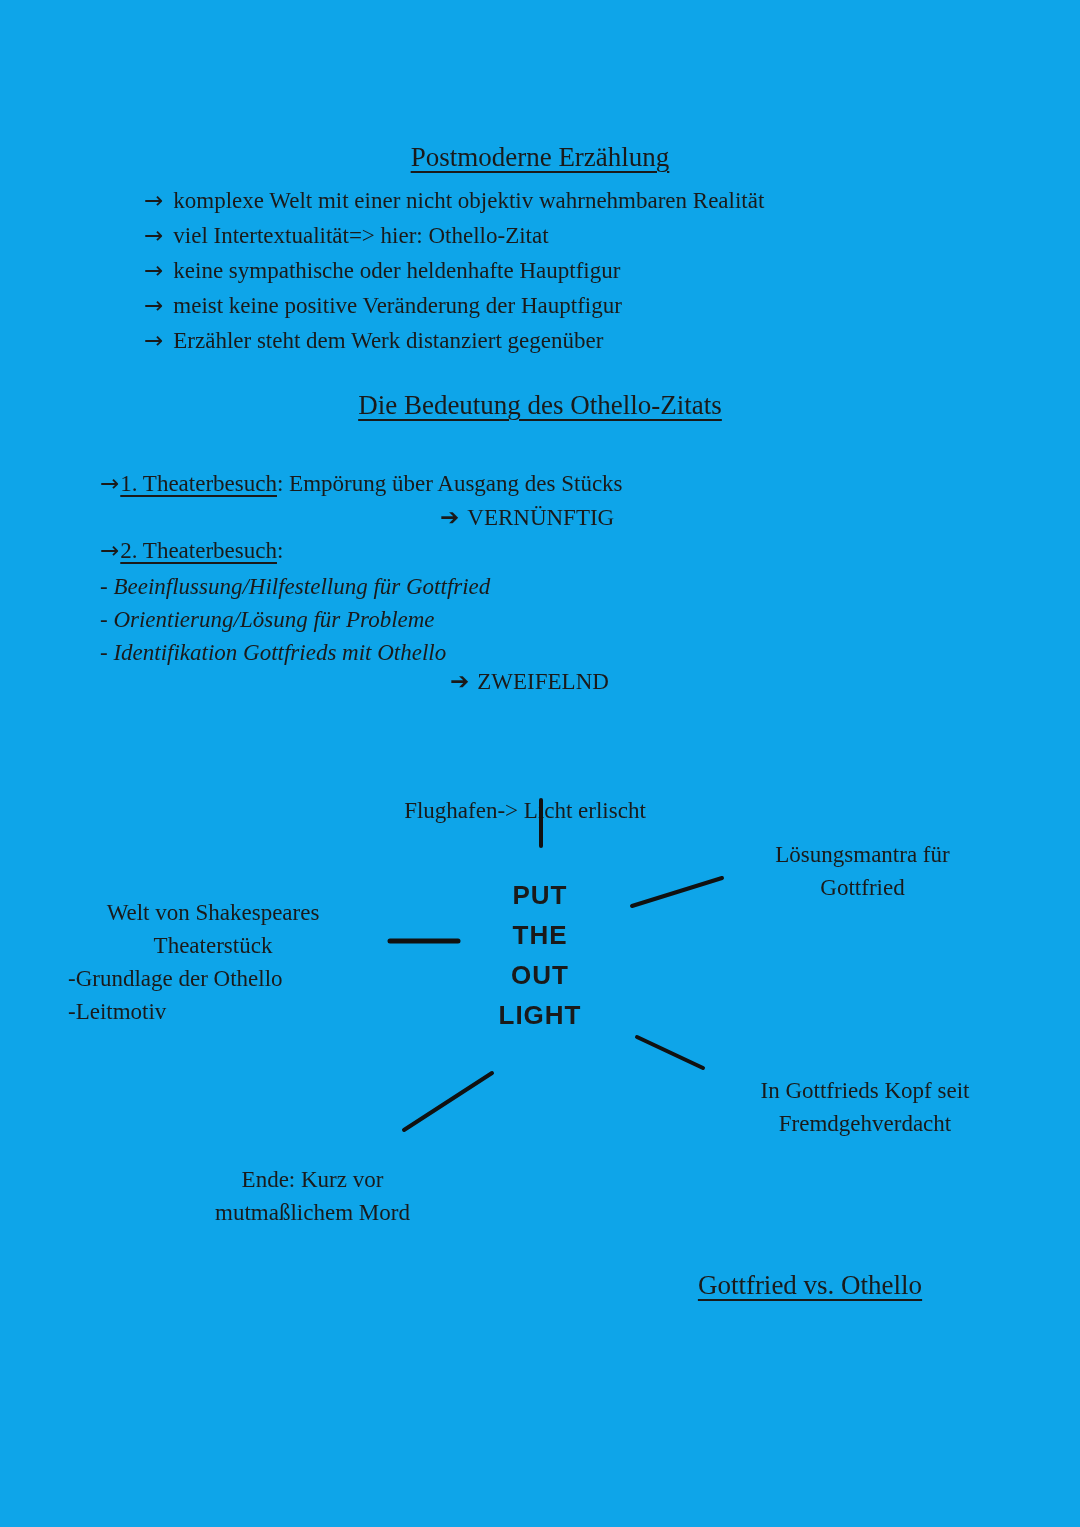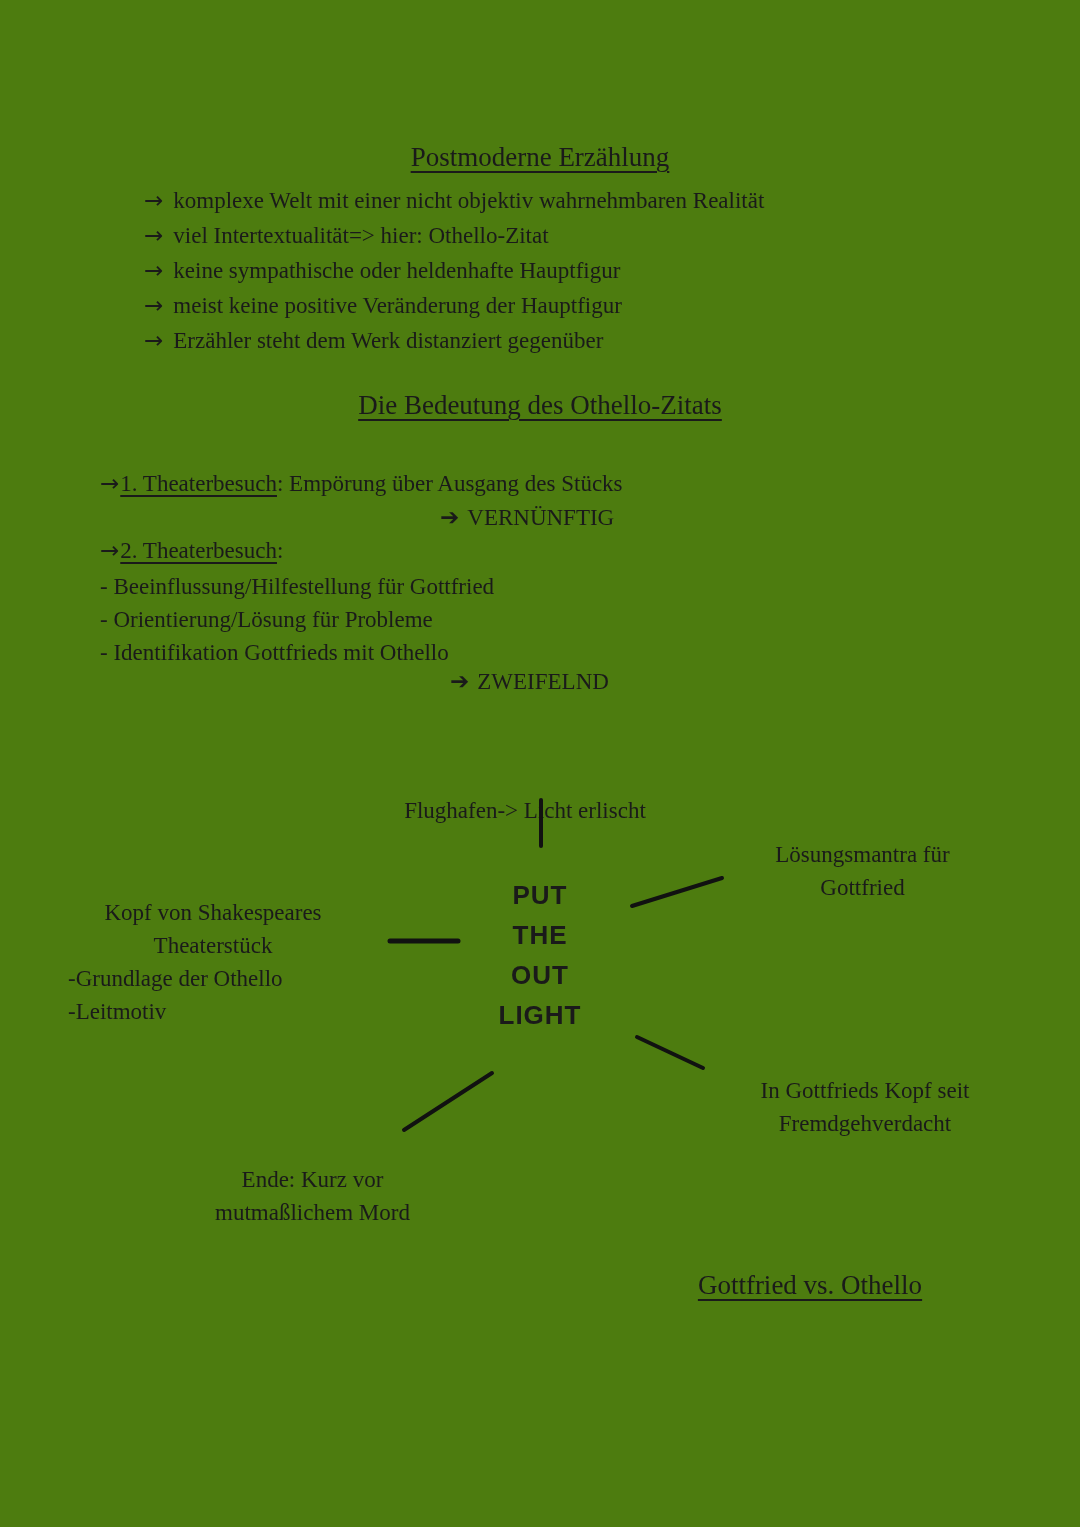--- a/index.html
+++ b/index.html
@@ -4,21 +4,21 @@
 <style>
   html, body {
     margin: 0;
     padding: 0;
     background: #ffffff;
   }
   .page {
     position: relative;
     width: 1080px;
     height: 1527px;
-    background: #4d7c0f;
+    background: #0ea5e9;
     font-family: "Liberation Serif", serif;
     color: #1a1a1a;
     overflow: hidden;
   }
   .abs { position: absolute; }
 
   .heading {
     font-size: 27px;
     text-align: center;
     text-decoration: underline;
@@ -116,21 +116,21 @@
   </div>
 
   <div class="abs body-text verdict-row" style="left:440px; top:504px;">
     <span class="verdict-arrow">➔</span><span>VERNÜNFTIG</span>
   </div>
 
   <div class="abs body-text bullet-row" style="left:100px; top:537px;">
     <span class="arrow-tight">→</span><span class="ulabel">2. Theaterbesuch</span><span>:</span>
   </div>
 
-  <div class="abs body-text sub-points" style="left:100px; top:570px;">
+  <div class="abs body-text sub-points" style="left:100px; top:570px;font-style:italic;">
     <div>- Beeinflussung/Hilfestellung für Gottfried</div>
     <div>- Orientierung/Lösung für Probleme</div>
     <div>- Identifikation Gottfrieds mit Othello</div>
   </div>
 
   <div class="abs body-text verdict-row" style="left:450px; top:668px;">
     <span class="verdict-arrow">➔</span><span>ZWEIFELND</span>
   </div>
 
   <div class="abs mm-label" style="left:340px; top:746px; width:370px;margin-top:48px;">Flughafen-&gt; Licht erlischt</div>
@@ -141,21 +141,21 @@
     <div>OUT</div>
     <div>LIGHT</div>
   </div>
 
   <div class="abs mm-label" style="left:745px; top:838px; width:235px;">
     <div>Lösungsmantra für</div>
     <div>Gottfried</div>
   </div>
 
   <div class="abs mm-left-block" style="left:68px; top:896px; width:290px;">
-    <div class="center-line">Kopf von Shakespeares</div>
+    <div class="center-line">Welt von Shakespeares</div>
     <div class="center-line">Theaterstück</div>
     <div class="left-line">-Grundlage der Othello</div>
     <div class="left-line">-Leitmotiv</div>
   </div>
 
   <div class="abs mm-label" style="left:730px; top:1074px; width:270px;">
     <div>In Gottfrieds Kopf seit</div>
     <div>Fremdgehverdacht</div>
   </div>
 

